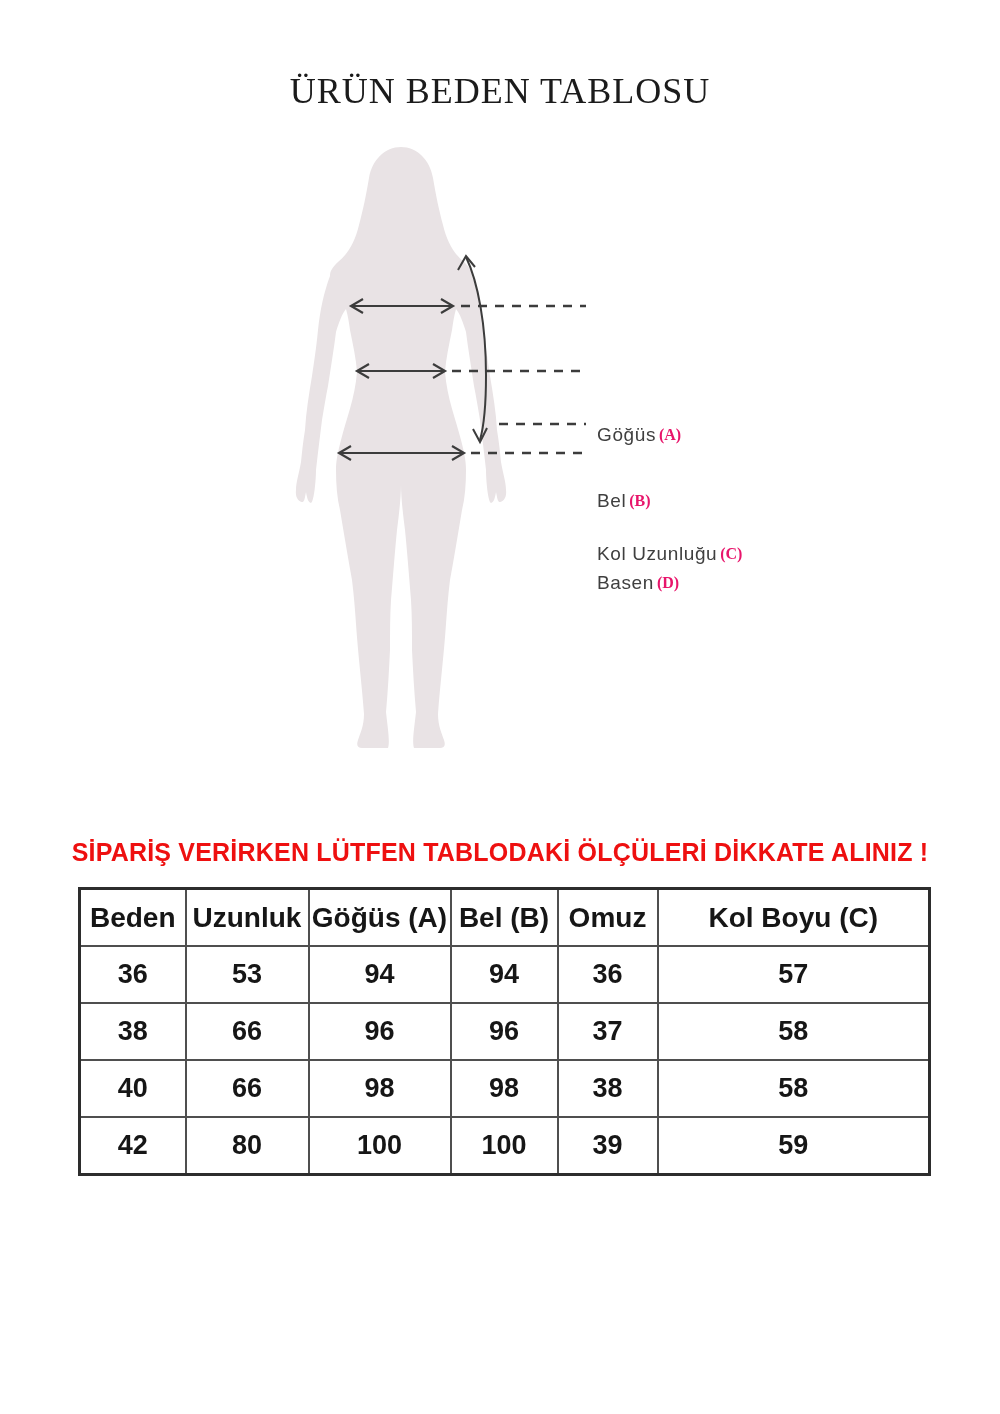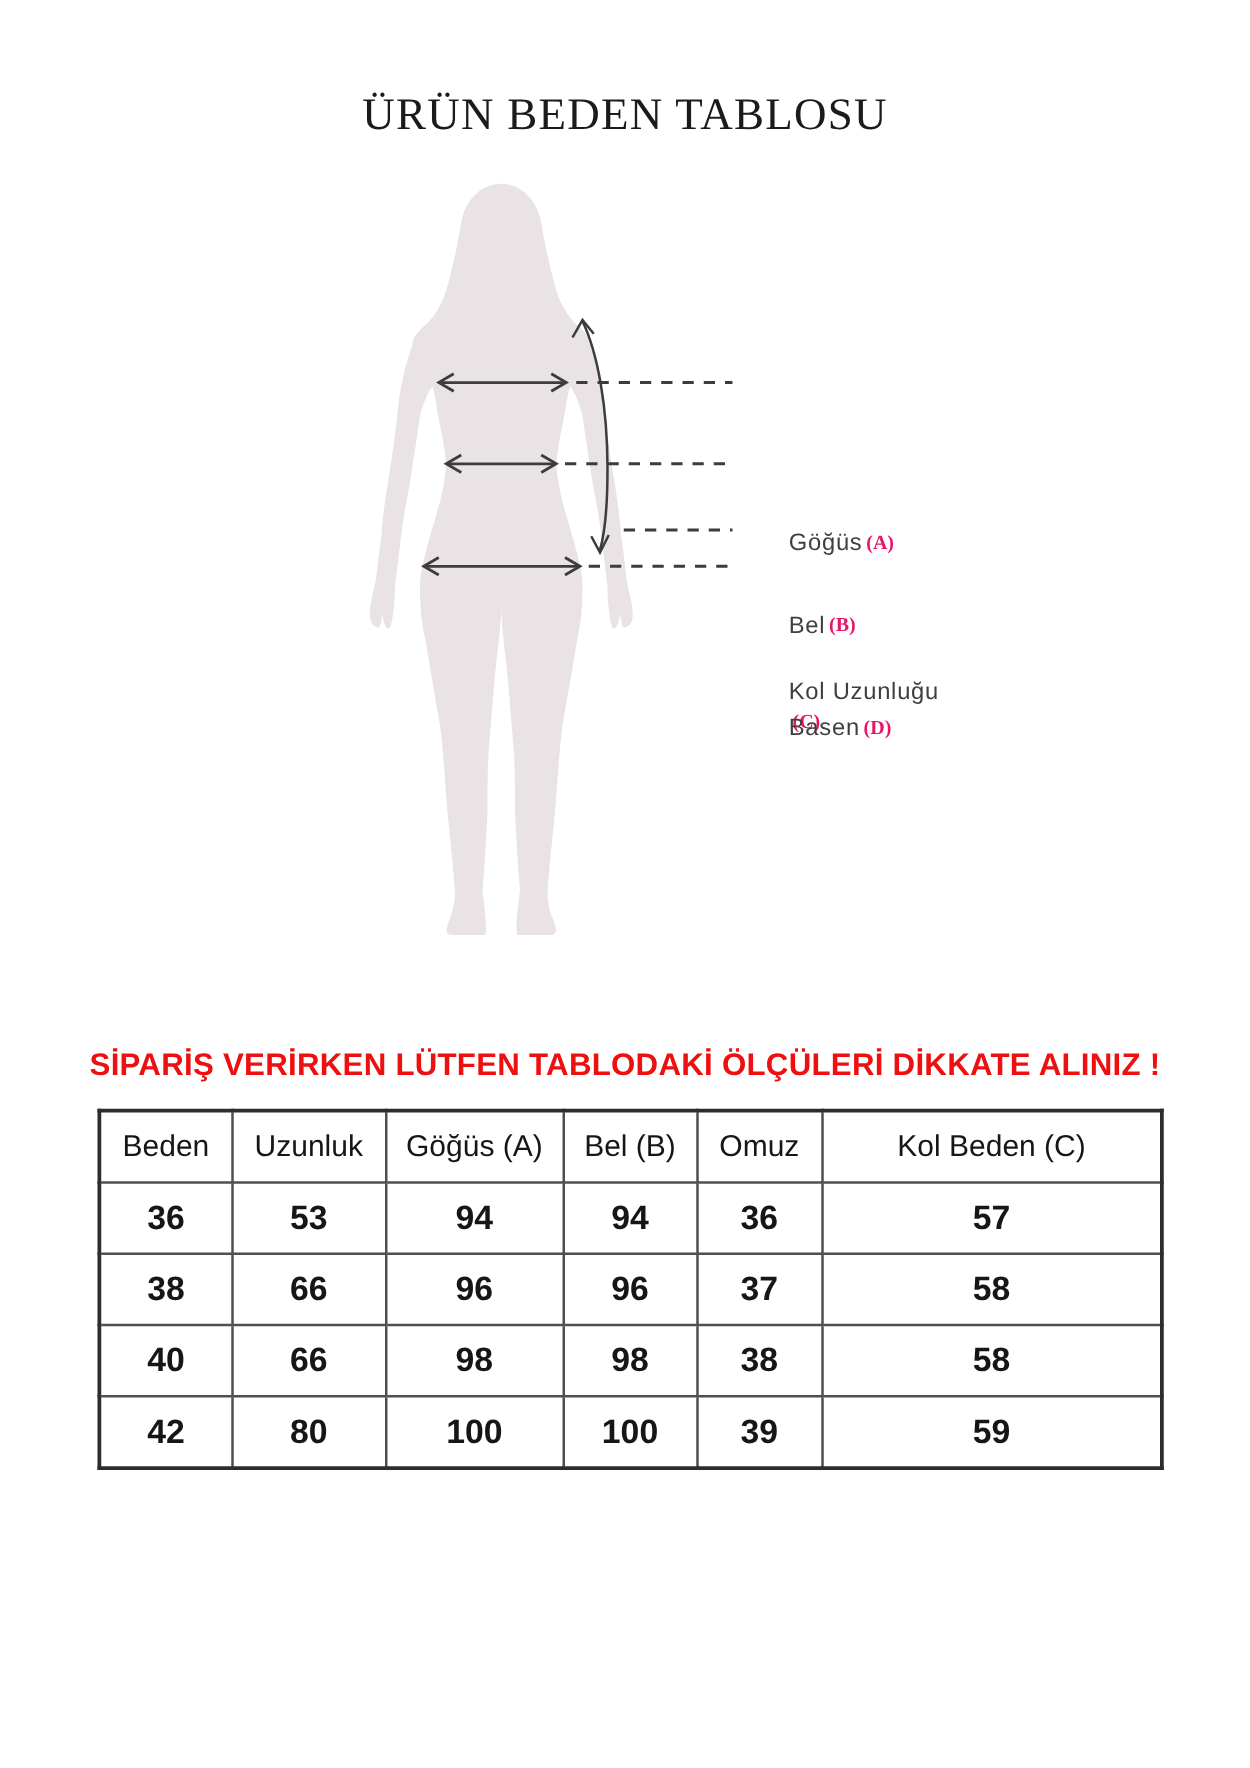--- a/index.html
+++ b/index.html
@@ -9,52 +9,52 @@
     font-family:"Liberation Sans", sans-serif;
   }
   .title {
     position:absolute; top:70px; left:0; width:100%; text-align:center;
     font-family:"Liberation Serif", serif; font-size:36px; font-weight:normal;
     color:#1b1b1b; letter-spacing:1px;
   }
   .figure-area { position:absolute; top:130px; left:0; width:1000px; height:640px; }
   .figure-area svg { position:absolute; top:0; left:0; }
   .dlabel {
-    position:absolute; left:631px; display:flex; align-items:flex-start;
+    position:absolute; left:597px; display:flex; align-items:flex-end;
     font-size:19px; color:#3f3f3f; letter-spacing:0.6px; white-space:nowrap;
     line-height:24px;
   }
   .dcode {
     font-family:"Liberation Serif", serif; font-weight:bold; font-size:16px;
     color:#e8156b; margin-left:3px; letter-spacing:0;
   }
   .label-a { top:293px; }
   .label-b { top:359px; }
-  .label-c { top:412px;flex-direction:column; }
+  .label-c { top:412px; }
   .label-d { top:441px; }
   .heading-important {
     position:absolute; top:786px; left:0; width:100%; text-align:center;
     font-family:"Liberation Serif", serif; font-weight:bold; font-size:32px;
     color:#ee1010;
   }
   .warning-msg {
     position:absolute; top:838px; left:0; width:100%; text-align:center;
     font-family:Liberation Sans, sans-serif; font-weight:bold; font-size:25px;
     color:#ee1010; letter-spacing:0.2px;
   }
   table.size-table {
     position:absolute; top:887px; left:78px; width:850px;
     border-collapse:collapse; table-layout:fixed;
     border:3px solid #2d2d2d; background:#ffffff;
   }
   table.size-table th, table.size-table td {
     border:2px solid #4f4f4f; text-align:center; vertical-align:middle;
     height:55px; color:#161616; padding:0;
   }
-  table.size-table th { font-size:24px; font-weight:normal; }
+  table.size-table th { font-size:28px; font-weight:bold; }
   table.size-table td { font-size:27px; font-weight:bold; }
 </style>
 </head>
 <body>
 
 <div class="page">
 
   <div class="title">ÜRÜN BEDEN TABLOSU</div>
 
   <div class="figure-area">
@@ -188,21 +188,21 @@
         <col style="width:100px">
         <col style="width:272px">
     </colgroup>
     <thead>
       <tr>
         <th>Beden</th>
         <th>Uzunluk</th>
         <th>Göğüs (A)</th>
         <th>Bel (B)</th>
         <th>Omuz</th>
-        <th>Kol Beden (C)</th>
+        <th>Kol Boyu (C)</th>
       </tr>
     </thead>
     <tbody>
       <tr>
         <td>36</td>
         <td>53</td>
         <td>94</td>
         <td>94</td>
         <td>36</td>
         <td>57</td>

